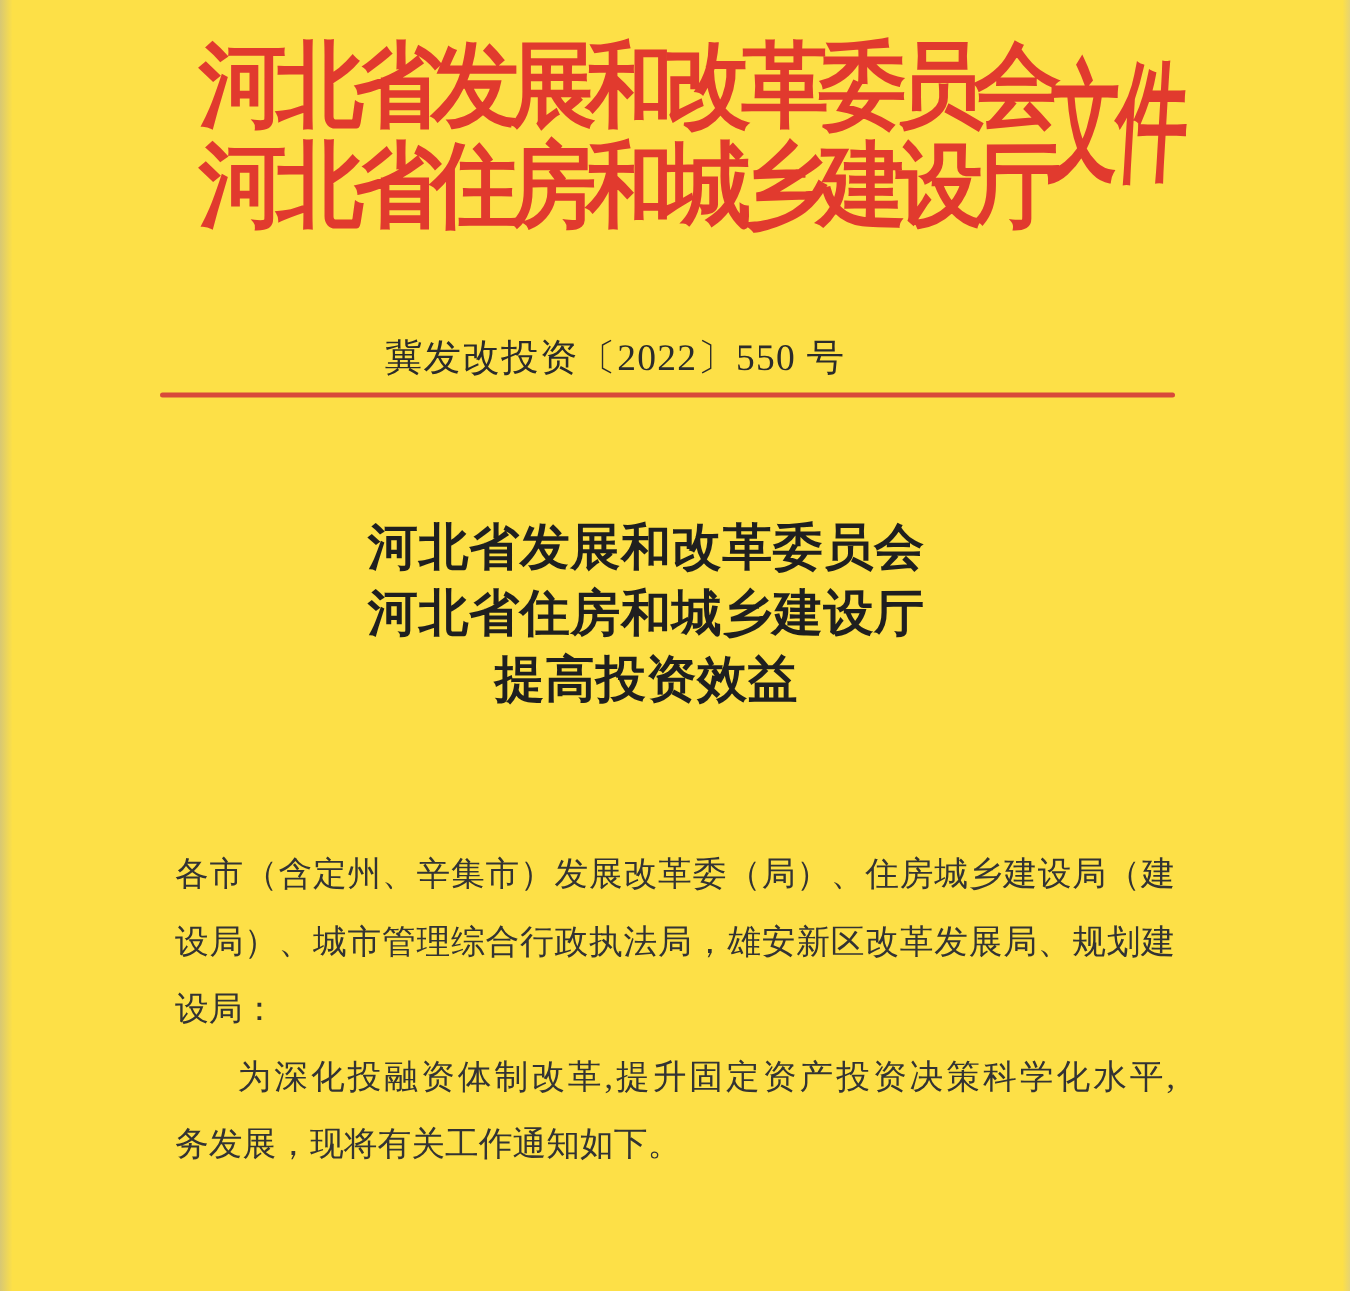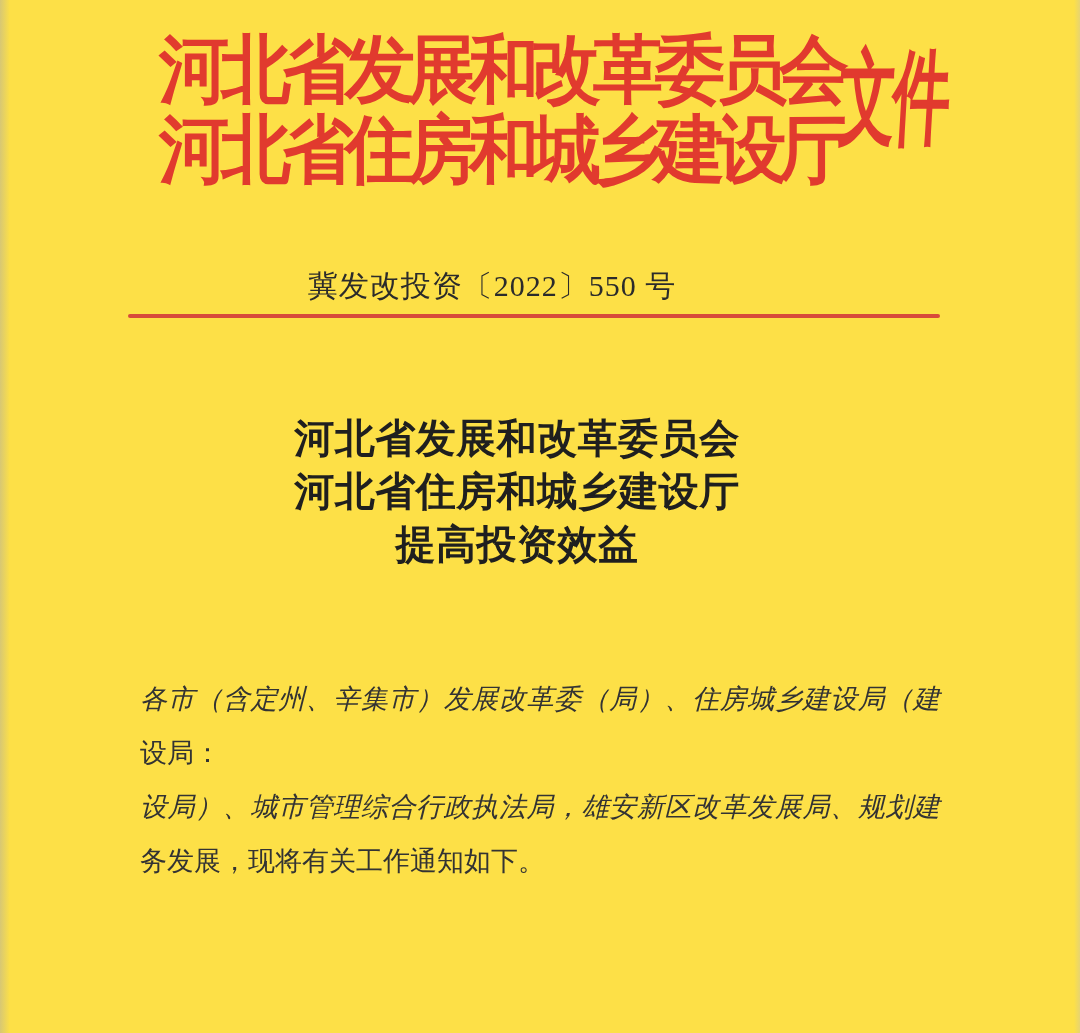--- a/index.html
+++ b/index.html
@@ -115,21 +115,20 @@
   }
   .bline {
     height: 54px;
     line-height: 54px;
     white-space: nowrap;
   }
   .bline.fill {
     white-space: normal;
     text-align: justify;
     text-align-last: justify;
-    font-style: italic;
   }
   .bline.indent {
     text-indent: 50px;
   }
 </style>
 </head>
 <body>
 
 <div class="page">
 
@@ -146,18 +145,19 @@
   <div class="red-rule"></div>
 
   <div class="title">
     <div class="title-line">河北省发展和改革委员会</div>
     <div class="title-line">河北省住房和城乡建设厅</div>
     <div class="title-line">提高投资效益</div>
   </div>
 
   <div class="body-text">
     <div class="bline fill">各市（含定州、辛集市）发展改革委（局）、住房城乡建设局（建</div>
+    <div class="bline fill">设局）、城市管理综合行政执法局，雄安新区改革发展局、规划建</div>
     <div class="bline">设局：</div>
-    <div class="bline fill">设局）、城市管理综合行政执法局，雄安新区改革发展局、规划建</div>
+    <div class="bline fill indent">为深化投融资体制改革,提升固定资产投资决策科学化水平,</div>
     <div class="bline">务发展，现将有关工作通知如下。</div>
   </div>
 
 </div>
 
 </body></html>

